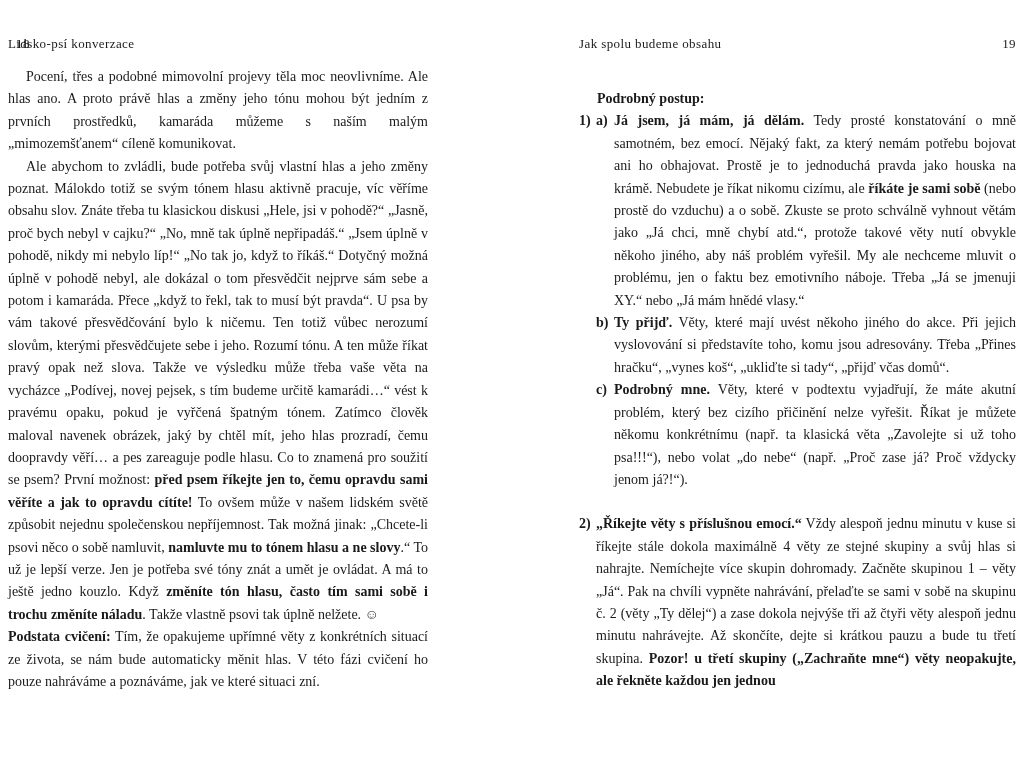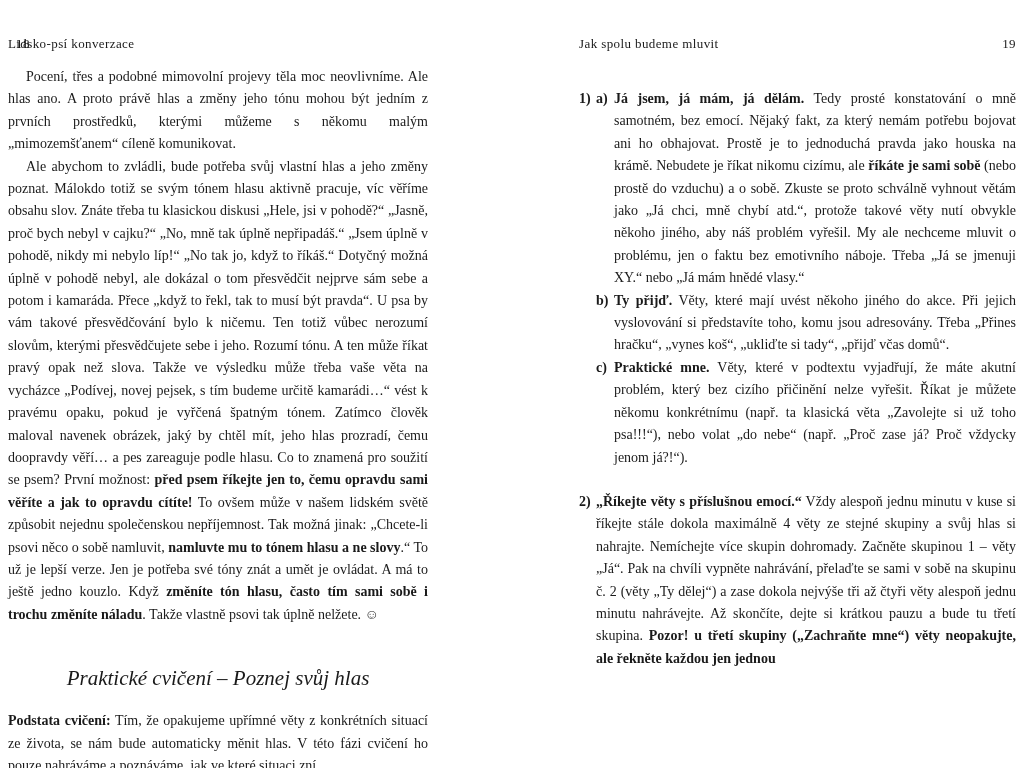--- a/index.html
+++ b/index.html
@@ -41,52 +41,52 @@
   </style>
 </head>
 <body>
 
 <div class="page page-left">
   <div class="running-head">
     <span class="num">18</span>
     <span class="title">Lidsko-psí konverzace</span>
   </div>
   <div class="body">
-    <p class="indent">Pocení, třes a podobné mimovolní projevy těla moc neovlivníme. Ale hlas ano. A proto právě hlas a změny jeho tónu mohou být jedním z prvních prostředků, kterými můžeme s někomu malým „mimozemšťanem“ cíleně komunikovat.</p>
+    <p class="indent">Pocení, třes a podobné mimovolní projevy těla moc neovlivníme. Ale hlas ano. A proto právě hlas a změny jeho tónu mohou být jedním z prvních prostředků, kamaráda můžeme s naším malým „mimozemšťanem“ cíleně komunikovat.</p>
     <p class="indent"><span>Ale abychom to zvládli, bude potřeba svůj vlastní hlas a jeho změny poznat. Málokdo totiž se svým tónem hlasu aktivně pracuje, víc věříme obsahu slov. Znáte třeba tu klasickou diskusi „Hele, jsi v pohodě?“ „Jasně, proč bych nebyl v cajku?“ „No, mně tak úplně nepřipadáš.“ „Jsem úplně v pohodě, nikdy mi nebylo líp!“ „No tak jo, když to říkáš.“ Dotyčný možná úplně v pohodě nebyl, ale dokázal o tom přesvědčit nejprve sám sebe a potom i kamaráda. Přece „když to řekl, tak to musí být pravda“. U psa by vám takové přesvědčování bylo k ničemu. Ten totiž vůbec nerozumí slovům, kterými přesvědčujete sebe i jeho. Rozumí tónu. A ten může říkat pravý opak než slova. Takže ve výsledku může třeba vaše věta na vycházce „Podívej, novej pejsek, s tím budeme určitě kamarádi…“ vést k pravému opaku, pokud je vyřčená špatným tónem. Zatímco člověk maloval navenek obrázek, jaký by chtěl mít, jeho hlas prozradí, čemu doopravdy věří… a pes zareaguje podle hlasu. Co to znamená pro soužití se psem? První možnost: </span><b>před psem říkejte jen to, čemu opravdu sami věříte a jak to opravdu cítíte!</b><span> To ovšem může v našem lidském světě způsobit nejednu společenskou nepříjemnost. Tak možná jinak: „Chcete-li psovi něco o sobě namluvit, </span><b>namluvte mu to tónem hlasu a ne slovy</b><span>.“ To už je lepší verze. Jen je potřeba své tóny znát a umět je ovládat. A má to ještě jedno kouzlo. Když </span><b>změníte tón hlasu, často tím sami sobě i trochu změníte náladu</b><span>. Takže vlastně psovi tak úplně nelžete. ☺</span></p>
 
-    <div class="section-title">Praktické cvičení – Poznej svůj hlas</div>
 
     <p><b>Podstata cvičení:</b><span> Tím, že opakujeme upřímné věty z konkrétních situací ze života, se nám bude automaticky měnit hlas. V této fázi cvičení ho pouze nahráváme a poznáváme, jak ve které situaci zní.</span></p>
 
   </div>
 </div>
 
 <div class="page page-right">
   <div class="running-head">
-    <span class="title">Jak spolu budeme mluvit</span>
+    <span class="title">Jak spolu budeme obsahu</span>
     <span class="num">19</span>
   </div>
   <div class="body">
     <div class="gap"></div>
+    <p class="indent"><b>Podrobný postup:</b></p>
 
     <div class="ol-item">
       <span class="marker">1)</span>
 
       <div class="sub-item">
         <span class="marker">a)</span>
         <p><b>Já jsem, já mám, já dělám.</b><span> Tedy prosté konstatování o mně samotném, bez emocí. Nějaký fakt, za který nemám potřebu bojovat ani ho obhajovat. Prostě je to jednoduchá pravda jako houska na krámě. Nebudete je říkat nikomu cizímu, ale </span><b>říkáte je sami sobě</b><span> (nebo prostě do vzduchu) a o sobě. Zkuste se proto schválně vyhnout větám jako „Já chci, mně chybí atd.“, protože takové věty nutí obvykle někoho jiného, aby náš problém vyřešil. My ale nechceme mluvit o problému, jen o faktu bez emotivního náboje. Třeba „Já se jmenuji XY.“ nebo „Já mám hnědé vlasy.“</span></p>
       </div>
       <div class="sub-item">
         <span class="marker">b)</span>
         <p><b>Ty přijď.</b><span> Věty, které mají uvést někoho jiného do akce. Při jejich vyslovování si představíte toho, komu jsou adresovány. Třeba „Přines hračku“, „vynes koš“, „ukliďte si tady“, „přijď včas domů“.</span></p>
       </div>
       <div class="sub-item">
         <span class="marker">c)</span>
-        <p><b>Praktické mne.</b><span> Věty, které v podtextu vyjadřují, že máte akutní problém, který bez cizího přičinění nelze vyřešit. Říkat je můžete někomu konkrétnímu (např. ta klasická věta „Zavolejte si už toho psa!!!“), nebo volat „do nebe“ (např. „Proč zase já? Proč vždycky jenom já?!“).</span></p>
+        <p><b>Podrobný mne.</b><span> Věty, které v podtextu vyjadřují, že máte akutní problém, který bez cizího přičinění nelze vyřešit. Říkat je můžete někomu konkrétnímu (např. ta klasická věta „Zavolejte si už toho psa!!!“), nebo volat „do nebe“ (např. „Proč zase já? Proč vždycky jenom já?!“).</span></p>
       </div>
     </div>
 
     <div class="gap"></div>
 
     <div class="ol-item">
       <span class="marker">2)</span>
       <p><b>„Říkejte věty s příslušnou emocí.“</b><span> Vždy alespoň jednu minutu v kuse si říkejte stále dokola maximálně 4 věty ze stejné skupiny a svůj hlas si nahrajte. Nemíchejte více skupin dohromady. Začněte skupinou 1 – věty „Já“. Pak na chvíli vypněte nahrávání, přelaďte se sami v sobě na skupinu č. 2 (věty „Ty dělej“) a zase dokola nejvýše tři až čtyři věty alespoň jednu minutu nahrávejte. Až skončíte, dejte si krátkou pauzu a bude tu třetí skupina. </span><b>Pozor! u třetí skupiny („Zachraňte mne“) věty neopakujte, ale řekněte každou jen jednou</b></p>
     </div>
 

